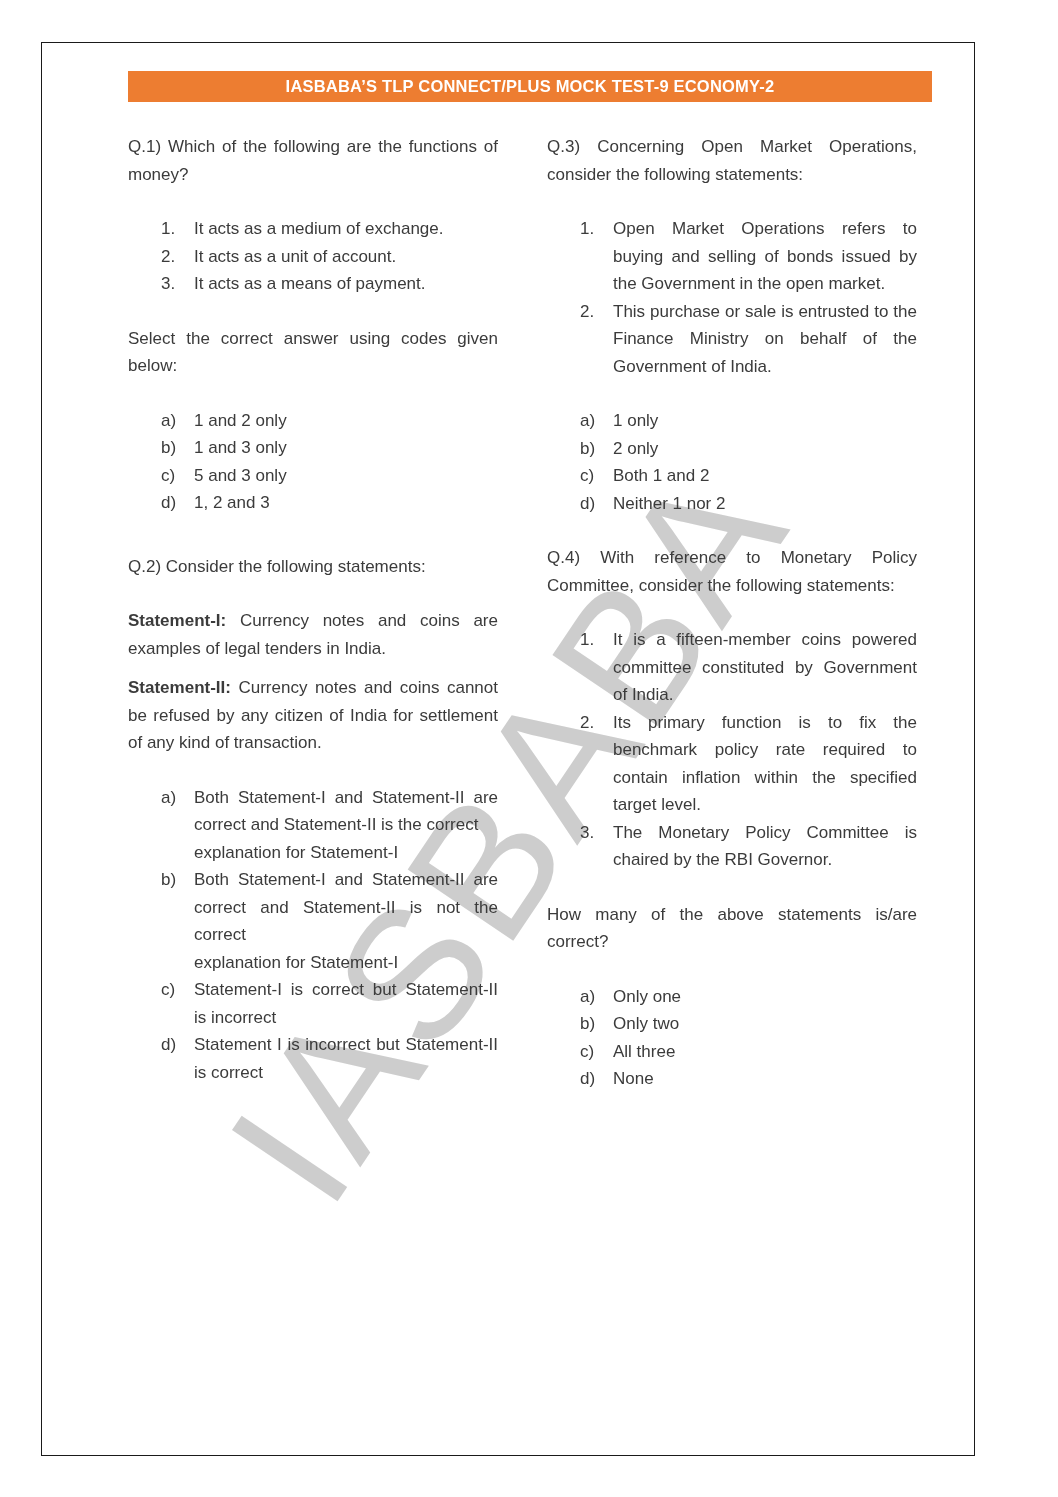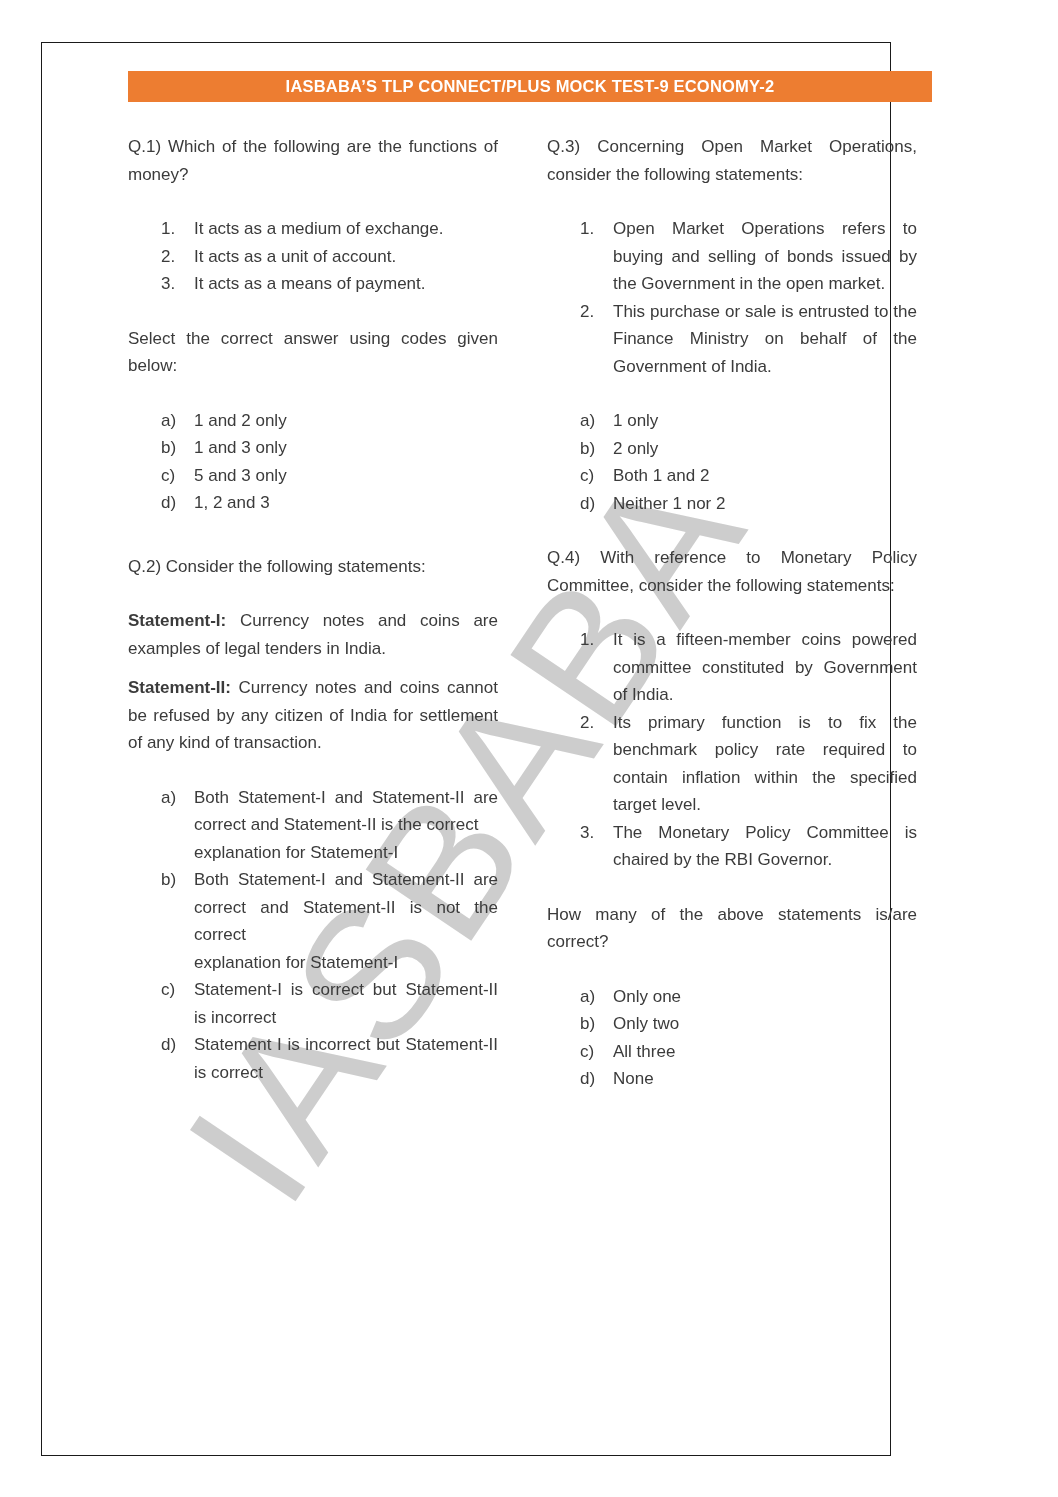--- a/index.html
+++ b/index.html
@@ -8,21 +8,21 @@
     width: 1058px; height: 1497px;
     background: #ffffff;
     font-family: "Liberation Sans", sans-serif;
     color: #3b3b3b;
     position: relative;
     overflow: hidden;
   }
   .page-border {
     position: absolute;
     left: 41px; top: 42px;
-    width: 850px; height: 1414px;
+    width: 934px; height: 1414px;
     border: 1.6px solid #1a1a1a;
     background: #ffffff;
     padding-left: 47px;
   }
   .header-bar {
     position: absolute;
     left: 86px; top: 28px;
     width: 804px; height: 31px;
     background: #ED7D31;
     color: #ffffff;

